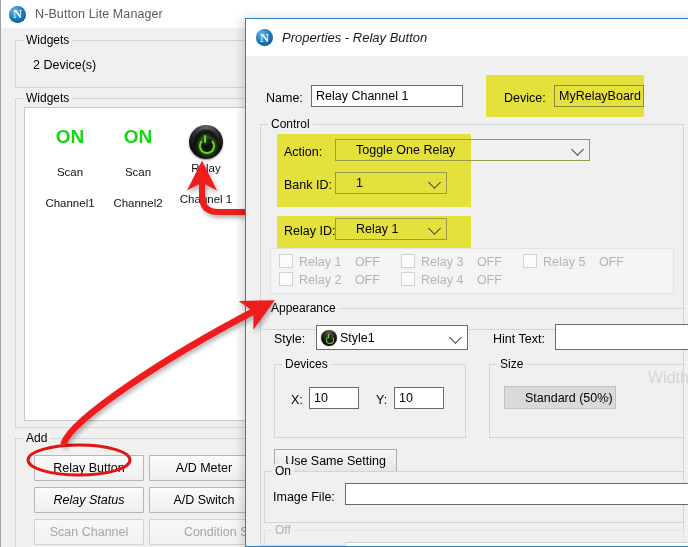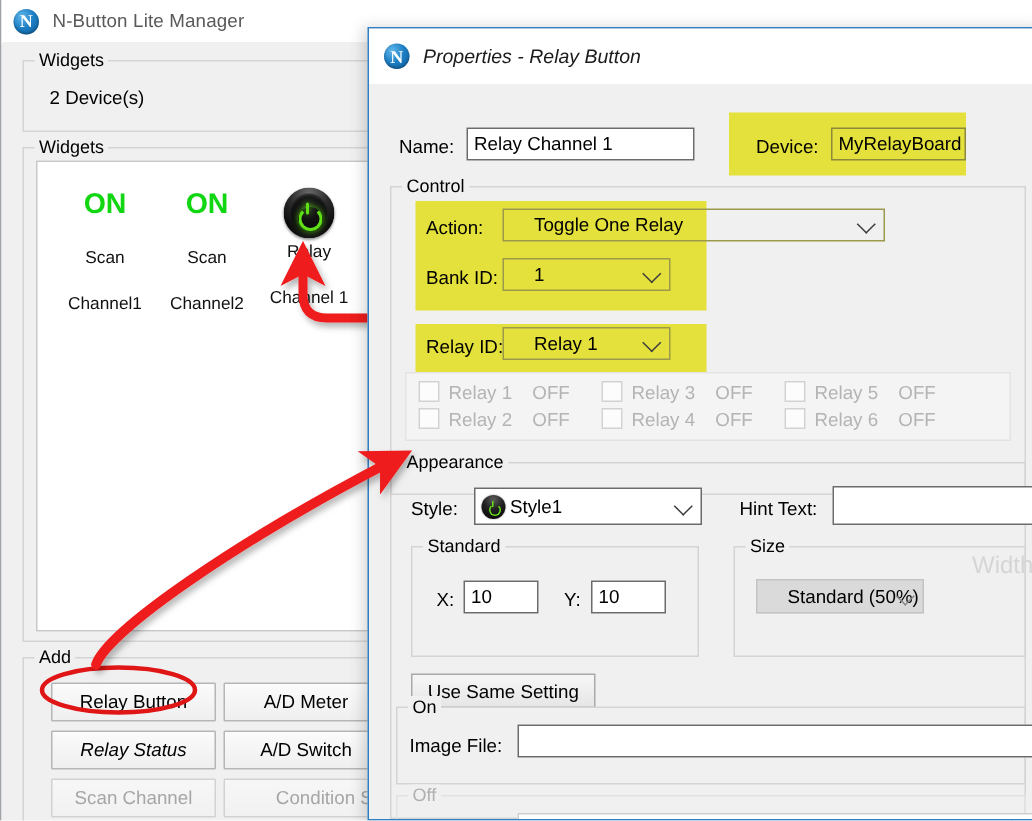--- a/index.html
+++ b/index.html
@@ -394,24 +394,20 @@
       </span>
       <span class="cbrow" style="left:155px; top:216px;">
         <span class="cbox"></span><span>Relay 4</span>
         <span style="margin-left:10px;">OFF</span>
       </span>
 
       <span class="cbrow" style="left:277px; top:198px;">
         <span class="cbox"></span><span>Relay 5</span>
         <span style="margin-left:10px;">OFF</span>
       </span>
-      <span class="cbrow" style="left:277px; top:216px;">
-        <span class="cbox"></span><span>Relay 6</span>
-        <span style="margin-left:10px;">OFF</span>
-      </span>
 
       <div class="gbox" style="left:14px; top:252px; width:424px; height:238px;">
         <span class="gcap">Appearance</span>
       </div>
 
       <span class="lbl" style="left:28px; top:276px;">Style:</span>
       <div class="combo" style="left:70px; top:269px; width:152px; height:25px; padding-left:4px; gap:3px;">
         <span class="mini-power">
             <span class="mg">
               <span class="r"></span>
@@ -419,21 +415,21 @@
             </span>
           </span>
         <span>Style1</span>
         <span class="chev"></span>
       </div>
 
       <span class="lbl" style="left:247px; top:276px;">Hint Text:</span>
       <div class="tbox" style="left:309px; top:268px; width:135px; height:26px;"></div>
 
       <div class="gbox" style="left:28px; top:308px; width:192px; height:74px;">
-        <span class="gcap">Standard</span>
+        <span class="gcap">Devices</span>
       </div>
       <span class="lbl" style="left:45px; top:337px;">X:</span>
       <div class="tbox" style="left:63px; top:331px; width:50px; height:22px;">10</div>
       <span class="lbl" style="left:130px; top:337px;">Y:</span>
       <div class="tbox" style="left:148px; top:331px; width:50px; height:22px;">10</div>
 
       <div class="gbox" style="left:243px; top:308px; width:195px; height:74px;">
         <span class="gcap">Size</span>
       </div>
       <div class="combo grey" style="left:258px; top:330px; width:112px; height:23px;">

